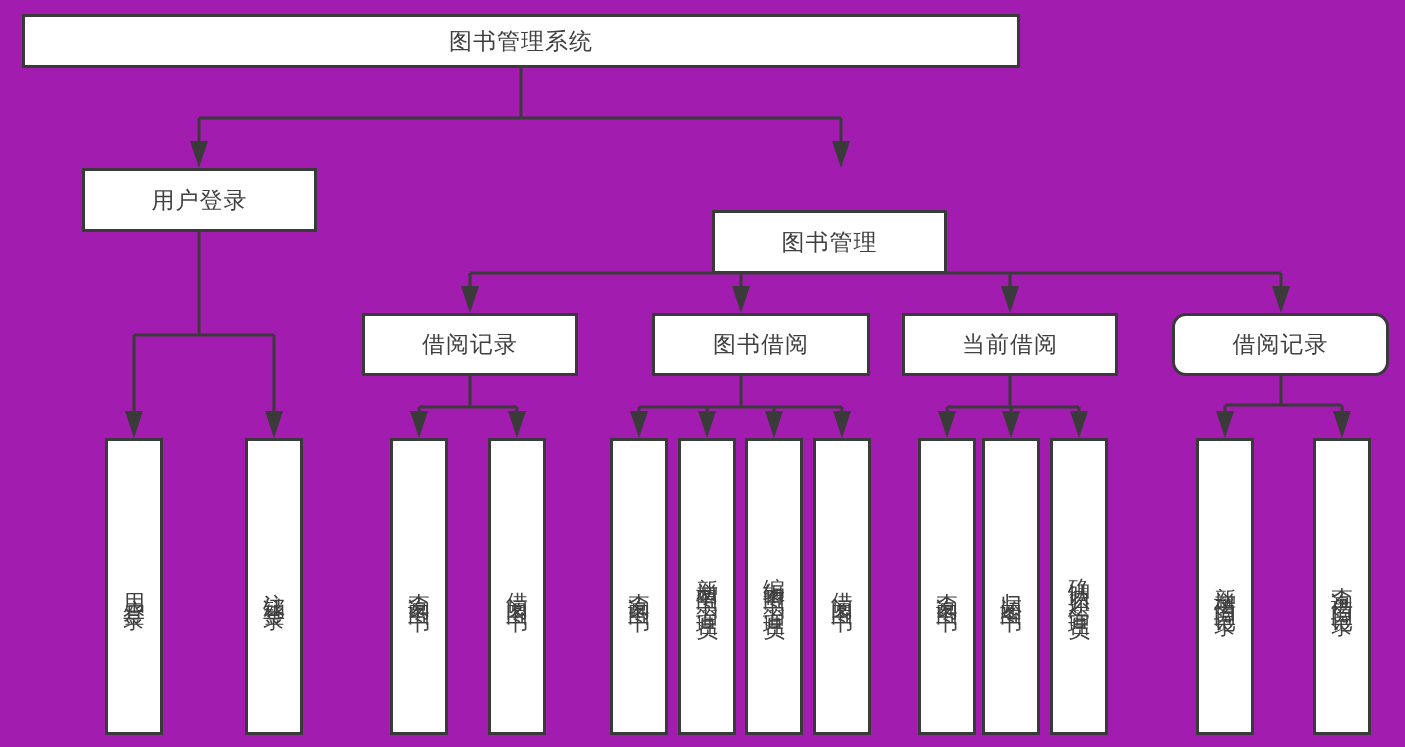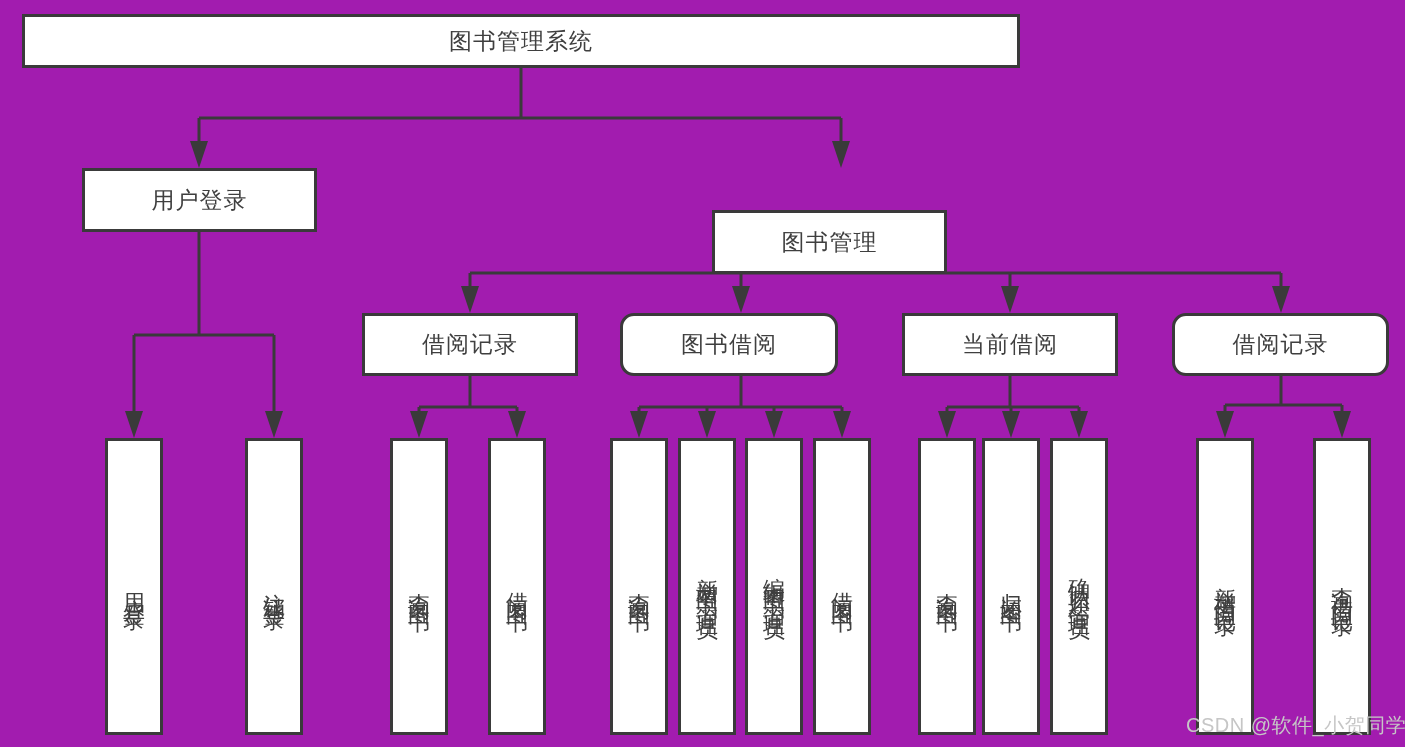--- a/index.html
+++ b/index.html
@@ -44,21 +44,21 @@
     text-orientation: mixed;
     font-size: 22px;
     letter-spacing: 6px;
     line-height: 1;
   }
   
   .n-root          { left: 22px;   top: 14px;  width: 998px; height: 54px; }
   .n-user-login    { left: 82px;   top: 168px; width: 235px; height: 64px; }
   .n-book-mgmt     { left: 712px;  top: 168px; width: 235px; height: 64px; margin-top: 42px; }
   .n-new-book      { left: 362px;  top: 313px; width: 216px; height: 63px; }
-  .n-book-borrow   { left: 620px;  top: 313px; width: 218px; height: 63px; border-radius: 14px; }
+  .n-book-borrow   { left: 652px;  top: 313px; width: 218px; height: 63px; }
   .n-cur-borrow    { left: 902px;  top: 313px; width: 216px; height: 63px; align-items: center; }
   .n-borrow-rec    { left: 1172px; top: 313px; width: 217px; height: 63px; border-radius: 14px; }
   .leaf            { top: 438px; width: 58px; height: 297px; }
   .lf-1  { left: 105px;  }
   .lf-2  { left: 245px;  }
   .lf-3  { left: 390px;  }
   .lf-4  { left: 488px;  }
   .lf-5  { left: 610px;  }
   .lf-6  { left: 678px;  }
   .lf-7  { left: 745px;  }
@@ -181,15 +181,14 @@
   <div class="node node-v leaf lf-11">
     <span>确认归还（管理员）</span>
   </div>
   <div class="node node-v leaf lf-12">
     <span>新增借阅记录</span>
   </div>
   <div class="node node-v leaf lf-13">
     <span>查询借阅记录</span>
   </div>
 
-  <div id="watermark">CSDN @软件_小贺同学</div>
 
 </div>
 
 </body></html>

